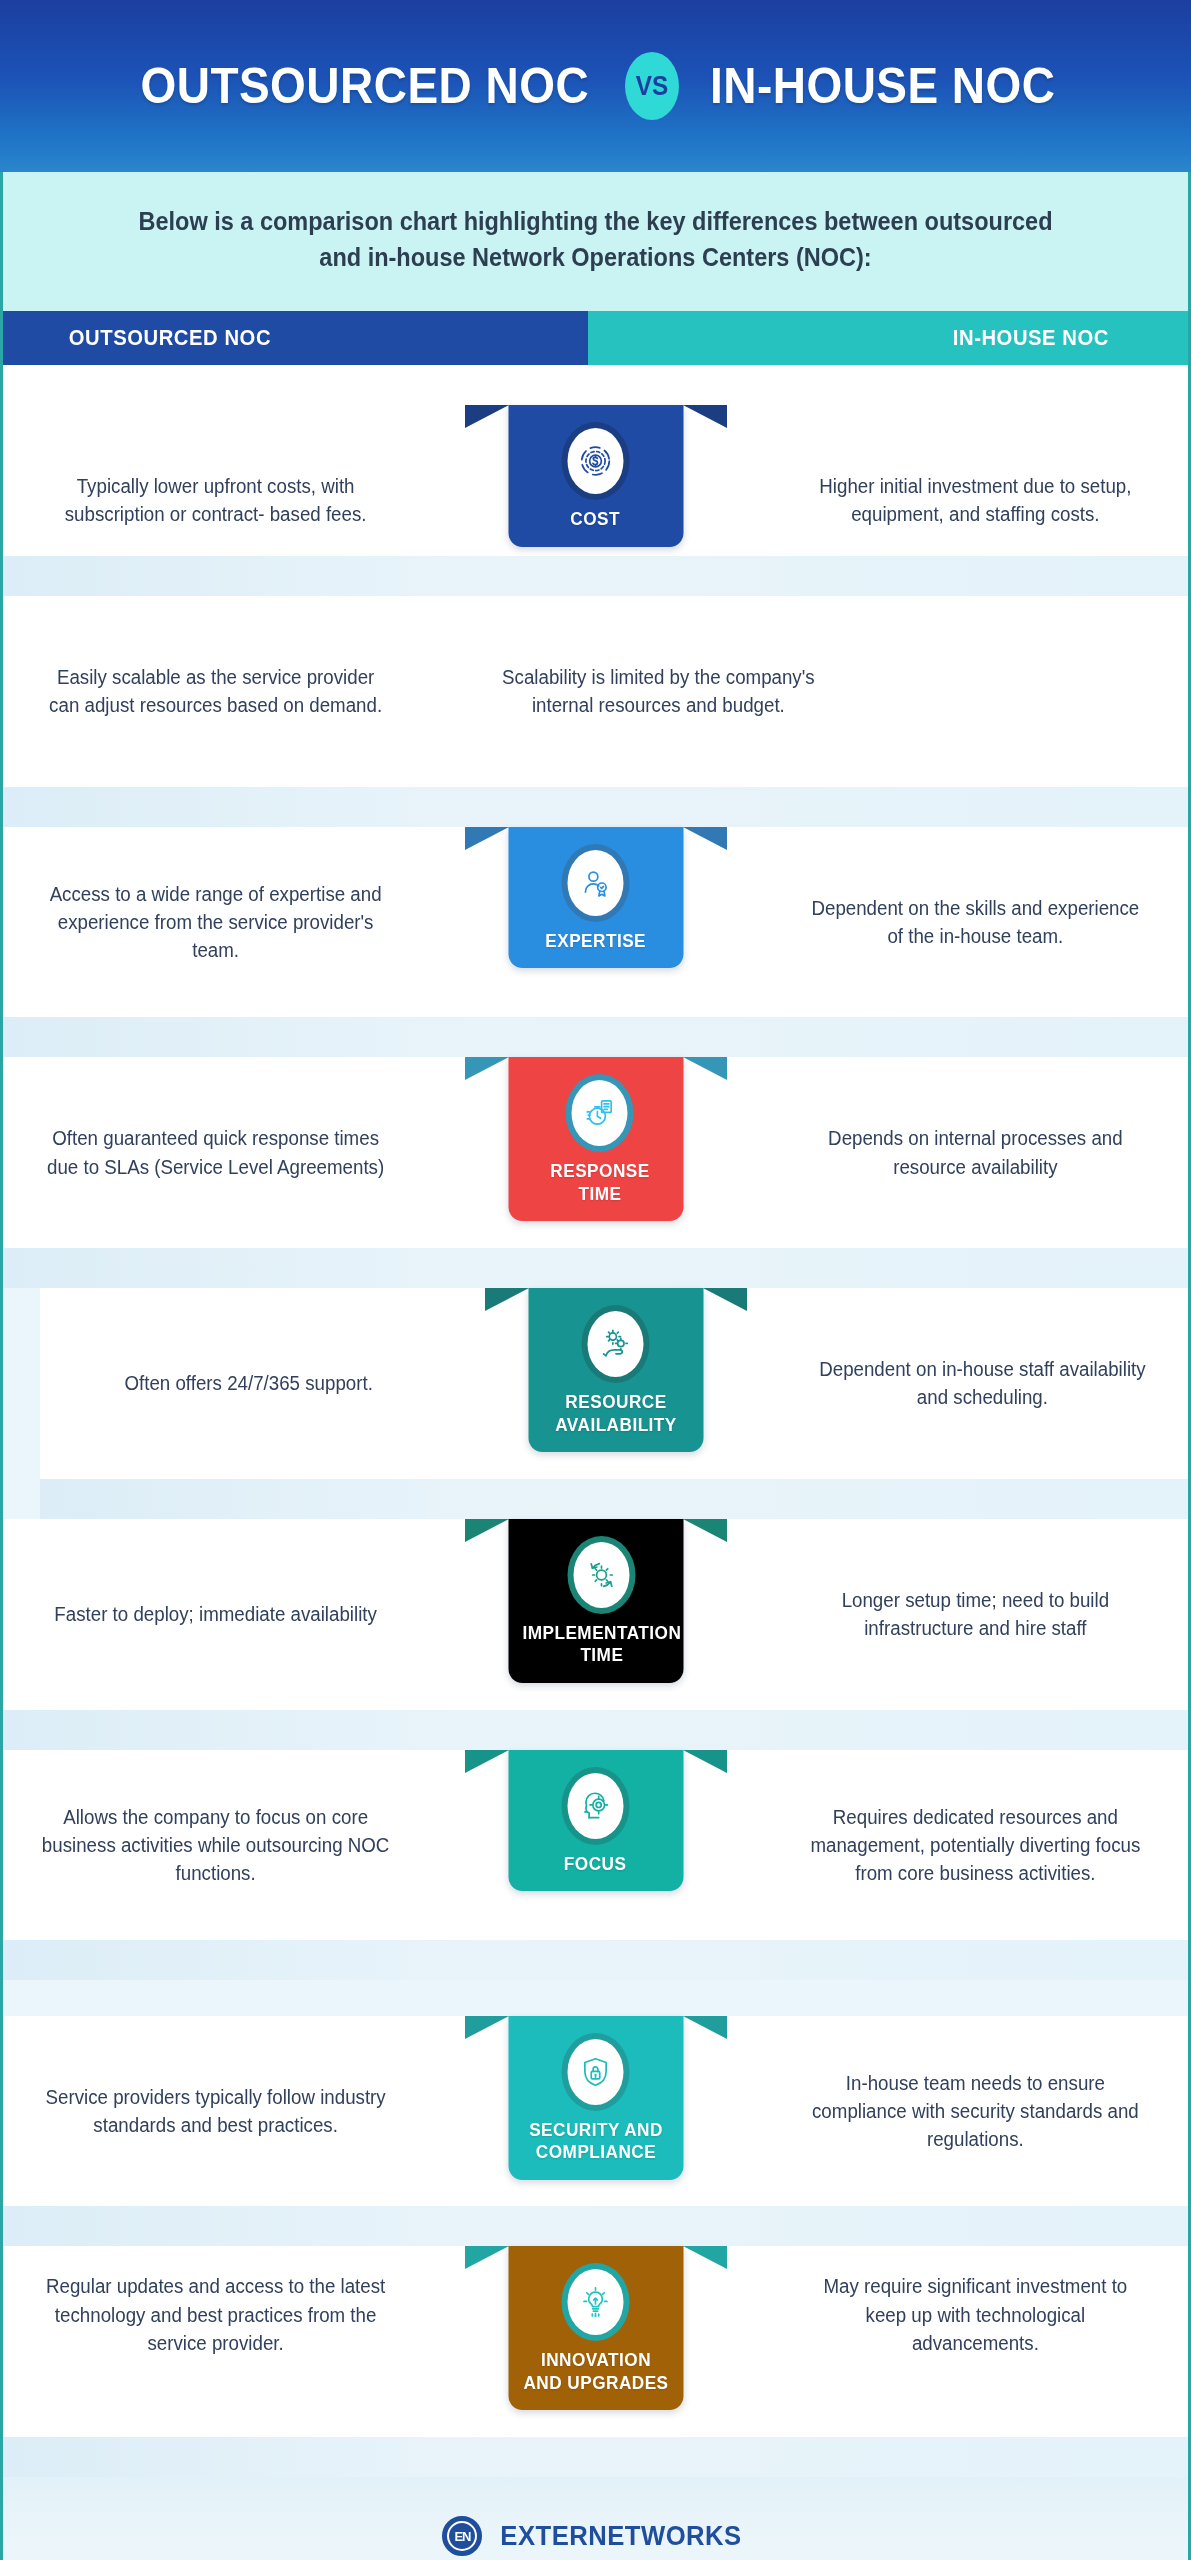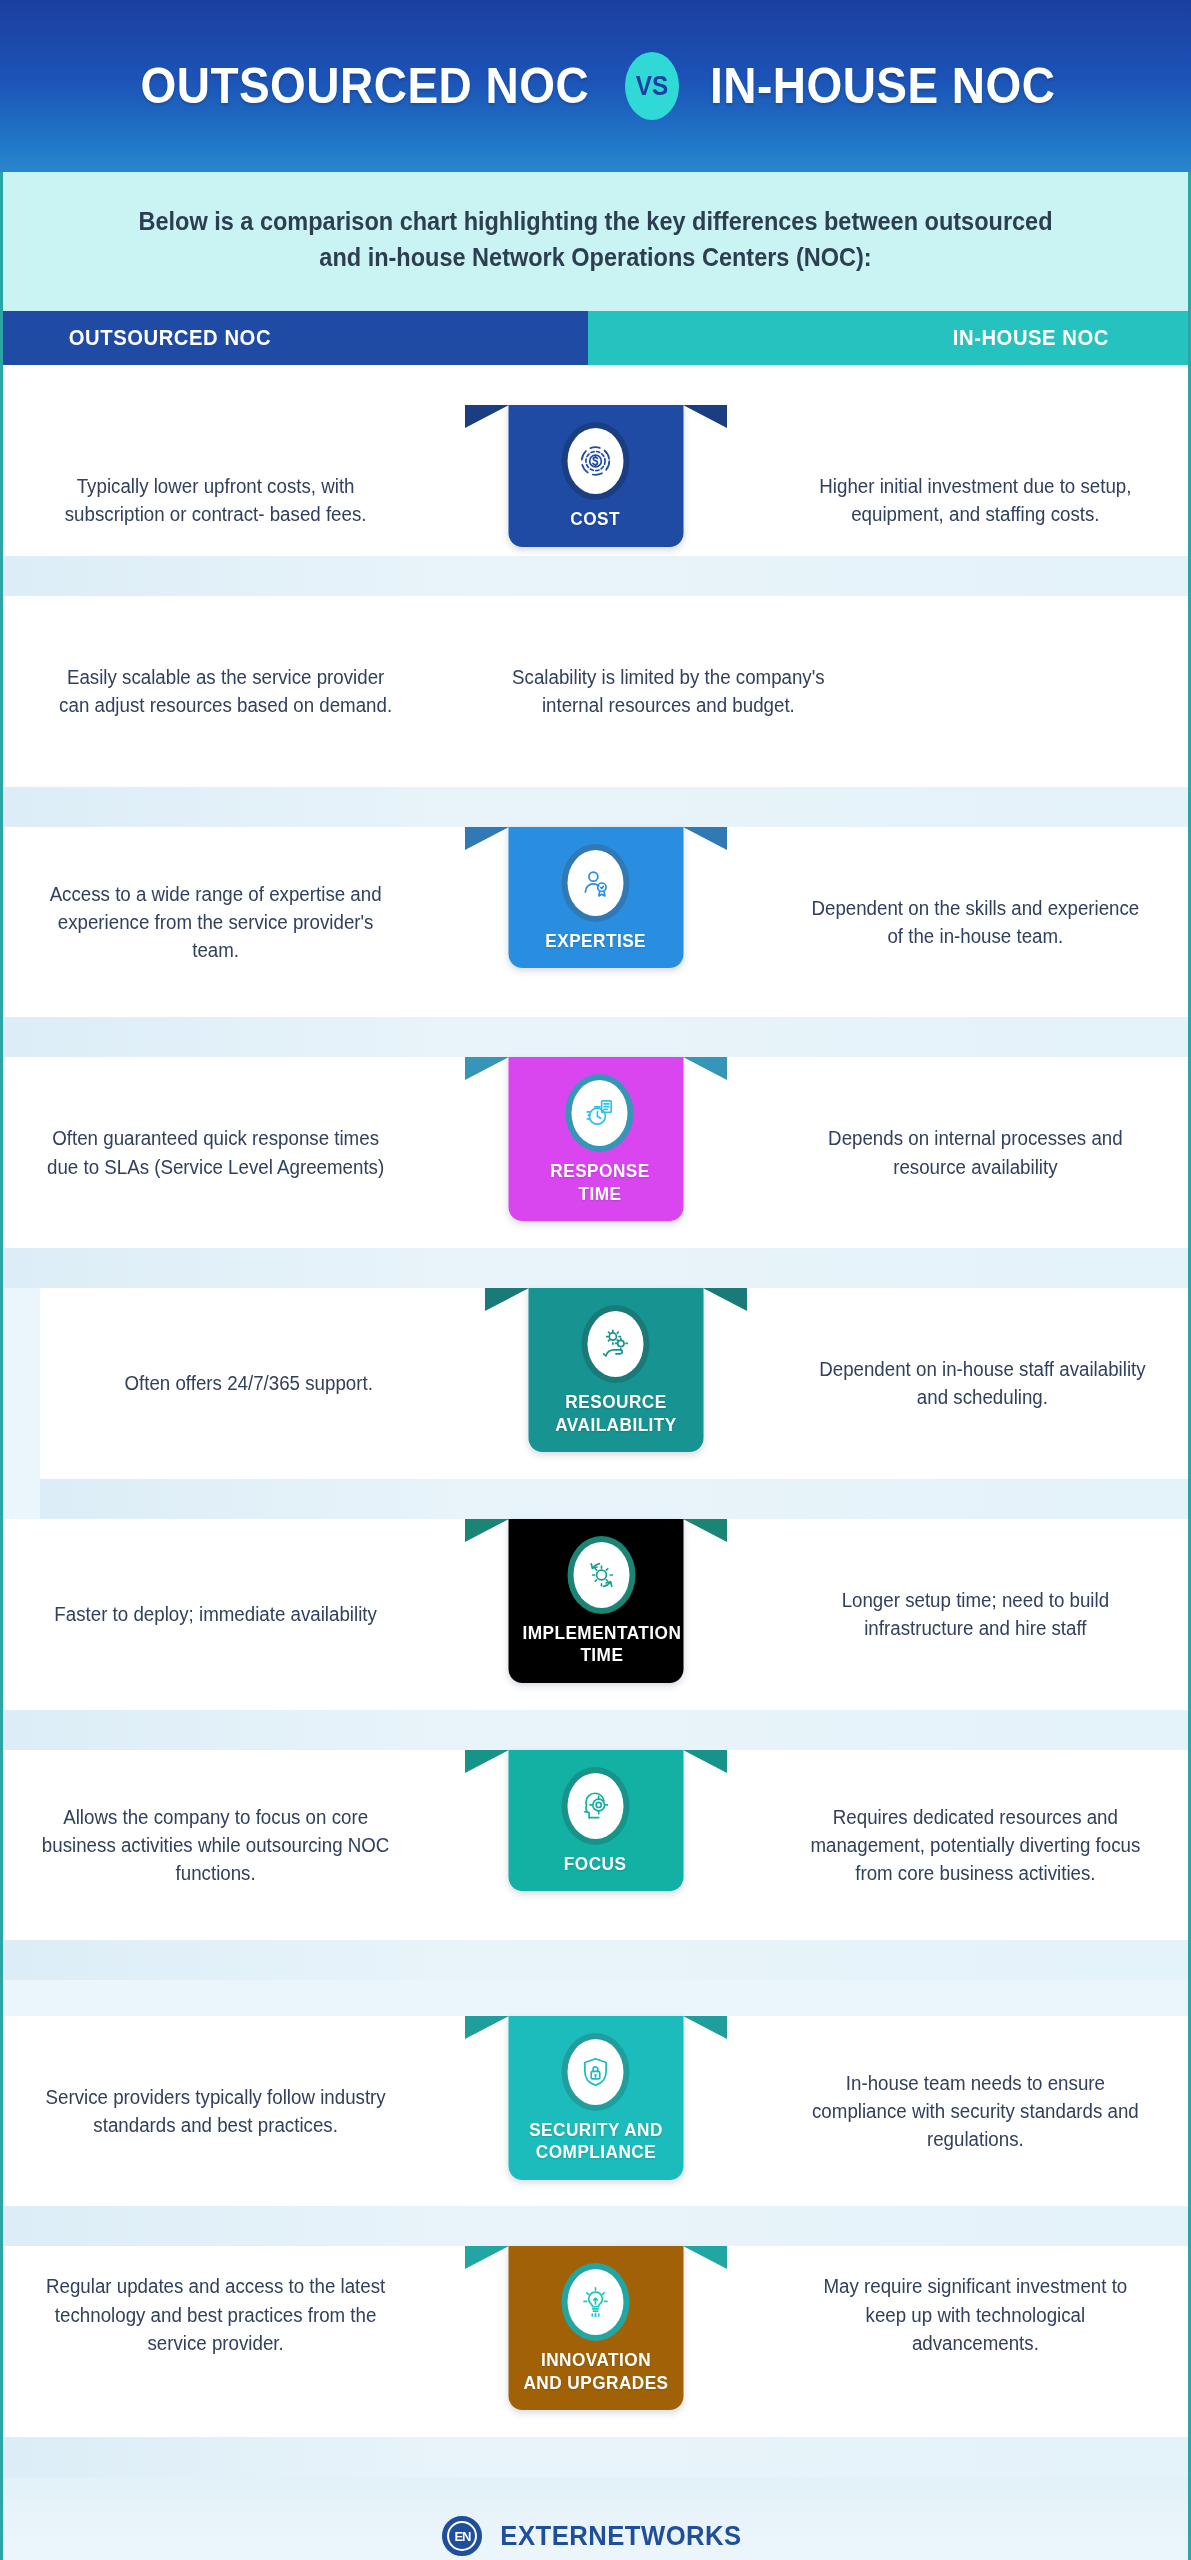--- a/index.html
+++ b/index.html
@@ -216,21 +216,21 @@
             </div>
           </div>
           <div class="cell right">Higher initial investment due to setup, equipment, and staffing costs.</div>
         </div>
       </div>
       <div class="row" style="height: 230.778px;">
         <div class="row-bg">
           <div class="band-white" style="height: 190.778px; flex: 0 0 auto;"></div>
           <div class="band-gap"></div>
         </div>
-        <div class="row-inner" style="height: 190.778px; margin-left: 10px;">
+        <div class="row-inner" style="height: 190.778px;">
           <div class="cell left">Easily scalable as the service provider can adjust resources based on demand.</div>
           <div class="cell right">Scalability is limited by the company's internal resources and budget.</div>
         </div>
       </div>
       <div class="row" style="height: 230.778px;">
         <div class="row-bg">
           <div class="band-white" style="height: 190.778px; flex: 0 0 auto;"></div>
           <div class="band-gap"></div>
         </div>
         <div class="row-inner" style="height: 190.778px;">
@@ -257,21 +257,21 @@
       <div class="row" style="height: 230.778px;">
         <div class="row-bg">
           <div class="band-white" style="height: 190.778px; flex: 0 0 auto;"></div>
           <div class="band-gap"></div>
         </div>
         <div class="row-inner" style="height: 190.778px;">
           <div class="cell left">Often guaranteed quick response times due to SLAs (Service Level Agreements)</div>
           <div class="badge-holder" style="height: 190.778px;">
             <div class="wing" style="position: absolute; top: 0px; left: 50%; margin-left: -131px; width: 0px; height: 0px; border-bottom: 23px solid transparent; border-left: 44px solid rgb(53, 150, 183); z-index: 3;"></div>
             <div class="wing" style="position: absolute; top: 0px; left: 50%; margin-left: 87px; width: 0px; height: 0px; border-bottom: 23px solid transparent; border-right: 44px solid rgb(53, 150, 183); z-index: 3;"></div>
-            <div class="badge" style="background: #d946ef; padding-left: 16px;">
+            <div class="badge" style="background: #ef4444; padding-left: 16px;">
               <div class="icon-circle" style="box-shadow: rgb(53, 150, 183) 0px 0px 0px 6px;">
                 <svg viewBox="0 0 32 32">
                   <circle cx="14" cy="19" r="7.5" fill="none" stroke="#2ec0f0" stroke-width="1.6" stroke-linecap="round" stroke-linejoin="round"></circle>
                   <path d="M14 14.6V19l3 2" fill="none" stroke="#2ec0f0" stroke-width="1.6" stroke-linecap="round" stroke-linejoin="round"></path>
                   <path d="M11.6 10.2h4.8M14 10.2V11.5" fill="none" stroke="#2ec0f0" stroke-width="1.6" stroke-linecap="round" stroke-linejoin="round"></path>
                   <rect x="18" y="4.5" width="9" height="11" rx="1" fill="none" stroke="#2ec0f0" stroke-width="1.6" stroke-linecap="round" stroke-linejoin="round"></rect>
                   <path d="M20.3 7.5h4.5M20.3 10h4.5M20.3 12.5h3" fill="none" stroke="#2ec0f0" stroke-width="1.6" stroke-linecap="round" stroke-linejoin="round"></path>
                   <path d="M4.5 15h2M5.5 18h1.6M4.5 21.5h2" fill="none" stroke="#2ec0f0" stroke-width="1.6" stroke-linecap="round" stroke-linejoin="round"></path>
                 </svg>
               </div>

